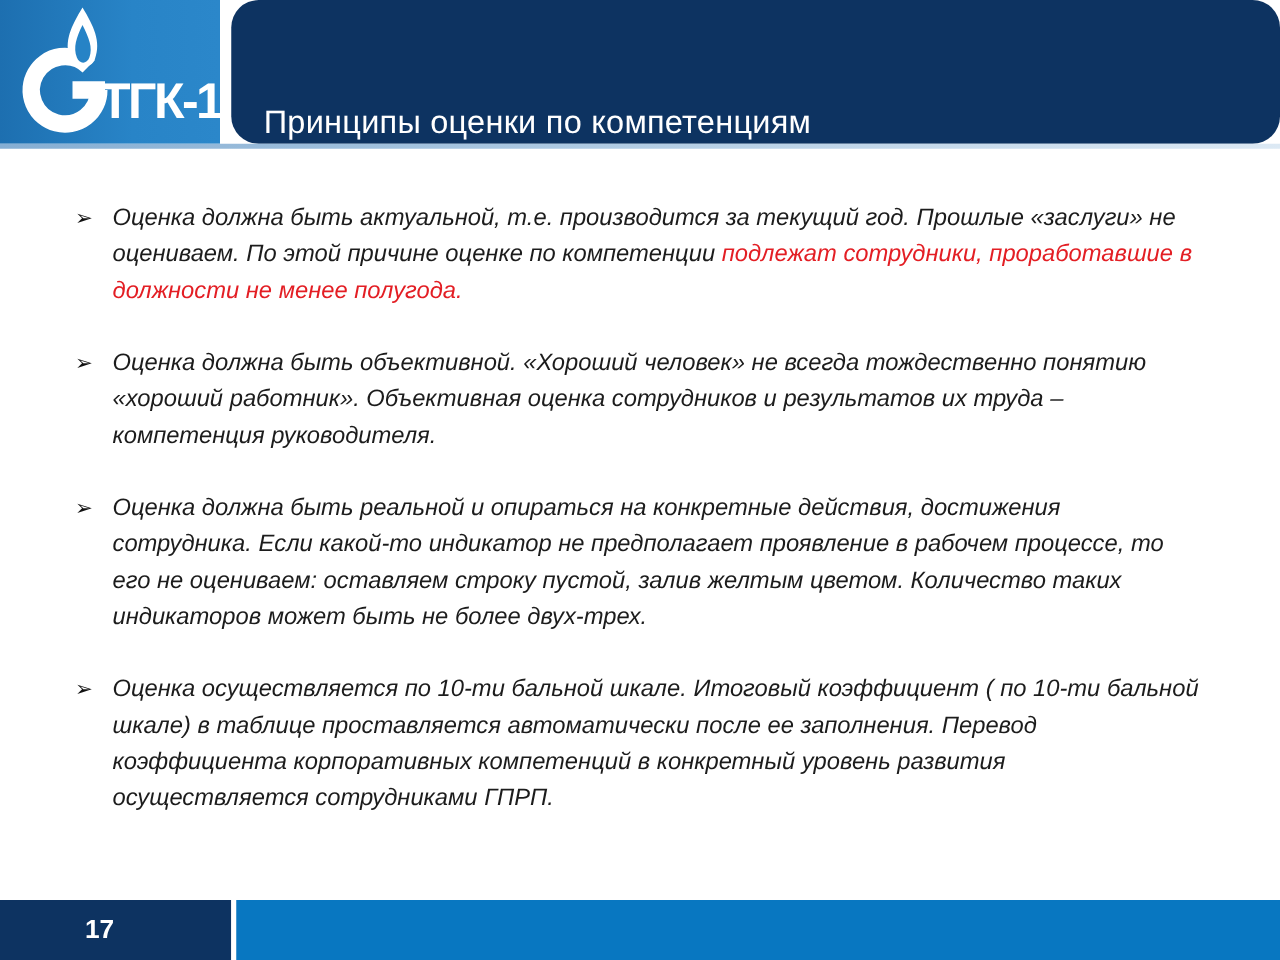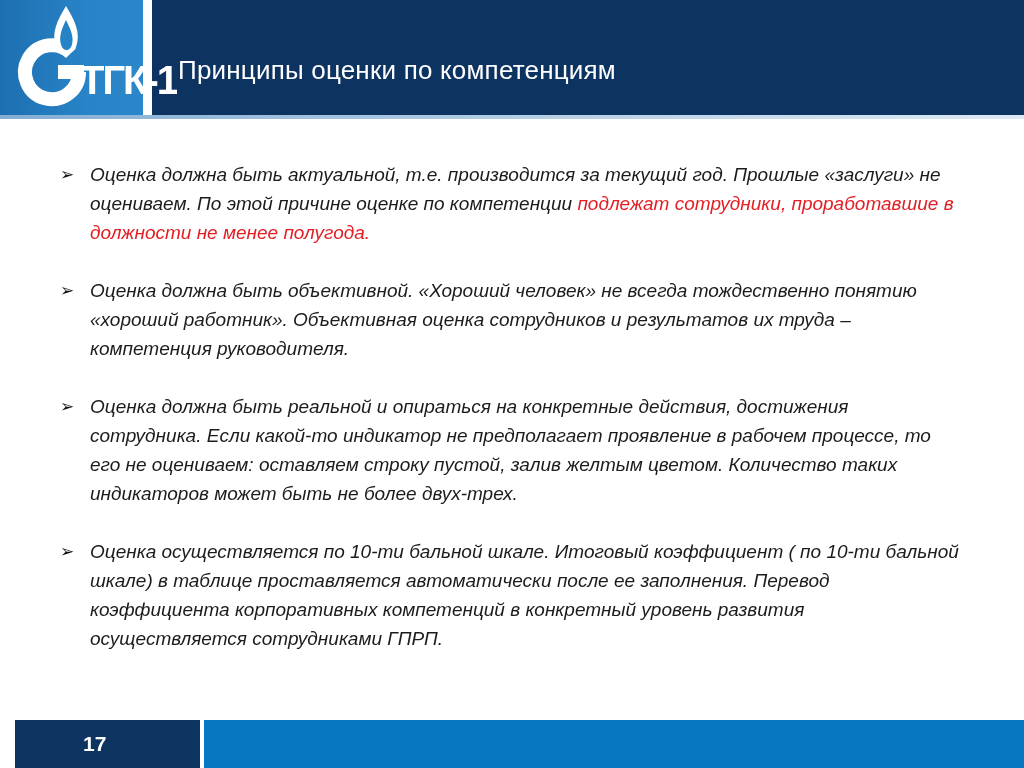--- a/index.html
+++ b/index.html
@@ -18,42 +18,43 @@
 
   
   .header-row {
     position: absolute;
     top: 0; left: 0;
     width: 1024px;
     height: 115px;
     display: flex;
   }
   .logo-box {
-    width: 143px;
+    width: 176px;
     height: 115px;
     background: linear-gradient(90deg, #1d6fb0 0%, #2884c7 60%, #2b87ca 100%);
     position: relative;
     flex: 0 0 auto;
   }
   .logo-box svg { display: block; }
   .header-gap {
     width: 9px;
     height: 115px;
     background: #ffffff;
     flex: 0 0 auto;
   }
   .title-bar {
     flex: 1 1 auto;
     height: 115px;
     background: #0d3361;
     display: flex;
     align-items: flex-end;
     padding-left: 26px;
-    padding-bottom: 29px;
+    padding-bottom: 2px;
     box-sizing: border-box;
+    border-radius: 22px;
   }
   .title-bar h1 {
     margin: 0;
     color: #ffffff;
     font-size: 26px;
     font-weight: normal;
     letter-spacing: 0.2px;
   }
   .header-divider {
     position: absolute;
@@ -112,21 +113,20 @@
     height: 48px;
     background: #0d3361;
     color: #ffffff;
     font-size: 21px;
     font-weight: bold;
     display: flex;
     align-items: center;
     padding-left: 68px;
     box-sizing: border-box;
     flex: 0 0 auto;
-    margin-left: 15px;
   }
   .footer-gap {
     width: 4px;
     height: 48px;
     background: #ffffff;
     flex: 0 0 auto;
   }
   .footer-bar {
     flex: 1 1 auto;
     height: 48px;

